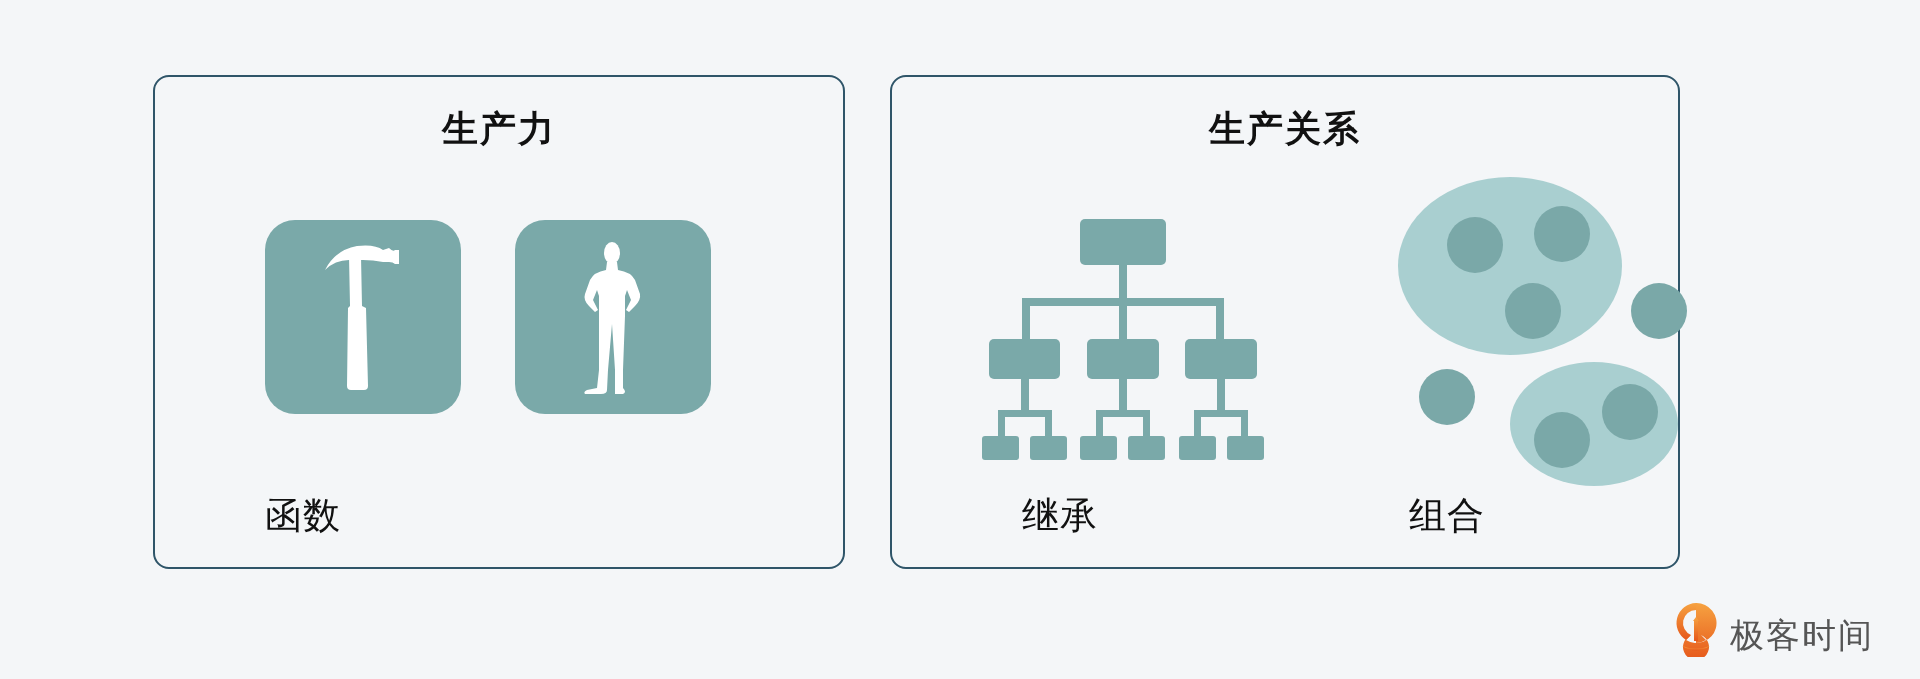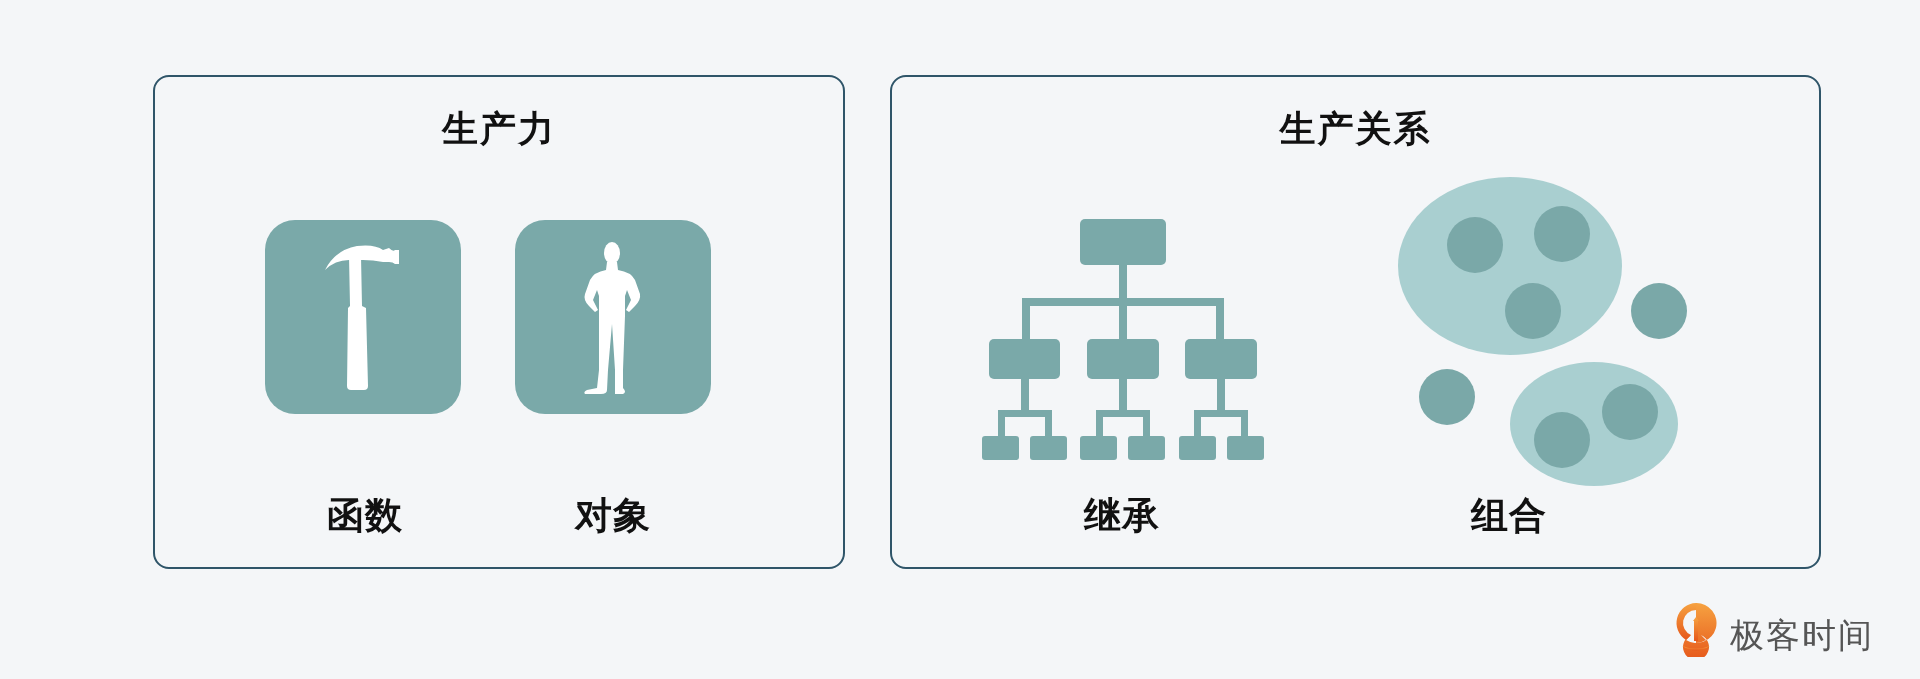--- a/index.html
+++ b/index.html
@@ -7,28 +7,28 @@
     width: 1920px; height: 679px; position: relative; overflow: hidden;
     background: #f4f6f8;
     font-family: "DejaVu Sans", "Liberation Sans", sans-serif;
   }
   .panel {
     position: absolute; box-sizing: border-box;
     border: 2.5px solid #2f5569; border-radius: 16px;
     background: #f4f6f8;
   }
   #panel-left  { left: 153px; top: 75px; width: 692px; height: 494px; }
-  #panel-right { left: 890px; top: 75px; width: 931px; height: 494px; }
+  #panel-right { left: 890px; top: 75px; width: 790px; height: 494px; }
   .title {
     position: absolute; top: 28px; left: 0; right: 0; text-align: center;
     font-size: 36px; font-weight: bold; color: #111; letter-spacing: 2px;
   }
   .label {
-    position: absolute; top: 414px; font-size: 37px; font-weight: bold; color: #111;
-    text-align: center; width: 200px; letter-spacing: 1px;
+    position: absolute; top: 414px; font-size: 37px; font-weight: normal; color: #111;
+    width: 200px; letter-spacing: 1px;
   }
   .tile {
     position: absolute; width: 196px; height: 194px; border-radius: 30px;
     background: #7aa9a9; overflow: hidden;
   }
   .tile svg { position: absolute; left: 0; top: 0; }
   .diagram { position: absolute; left: 0; top: 0; }
   .logo { position: absolute; left: 1672px; top: 598px; height: 60px; display: flex; align-items: center; }
   .logo-text { font-size: 34px; color: #555; margin-left: 10px; letter-spacing: 2px; font-family: "DejaVu Sans", sans-serif; margin-top: 16px; }
 </style>
@@ -55,21 +55,20 @@
       <path d="M92 42 L102 42 L103 50
                Q116 52 120 60 L125 74 Q126 80 120 86 L114 92 L111 90 L116 80 L112 70 L110 76
                L110 96 L108 150 L108 168 Q112 172 108 174 L100 174 L100 150 L97 104
                L93 150 L92 170 Q92 174 86 174 L70 174 Q68 172 72 170 L82 168 L84 150 L84 96
                L84 76 L82 70 L78 80 L83 90 L80 92 L74 86 Q68 80 70 74 L75 60
                Q79 52 91 50 Z" fill="#ffffff"></path>
     </svg>
   </div>
 
   <div class="label" style="left:110px;">函数</div>
-  <div class="label" style="left:358px;">对象</div>
 </div>
 
 <div id="panel-right" class="panel">
   <div class="title">生产关系</div>
 
   <svg class="diagram" width="875" height="494" viewBox="890 75 875 494">
     <g fill="#7aa9a9">
 
       <rect x="1078" y="217" width="86" height="46" rx="5"></rect>
 

